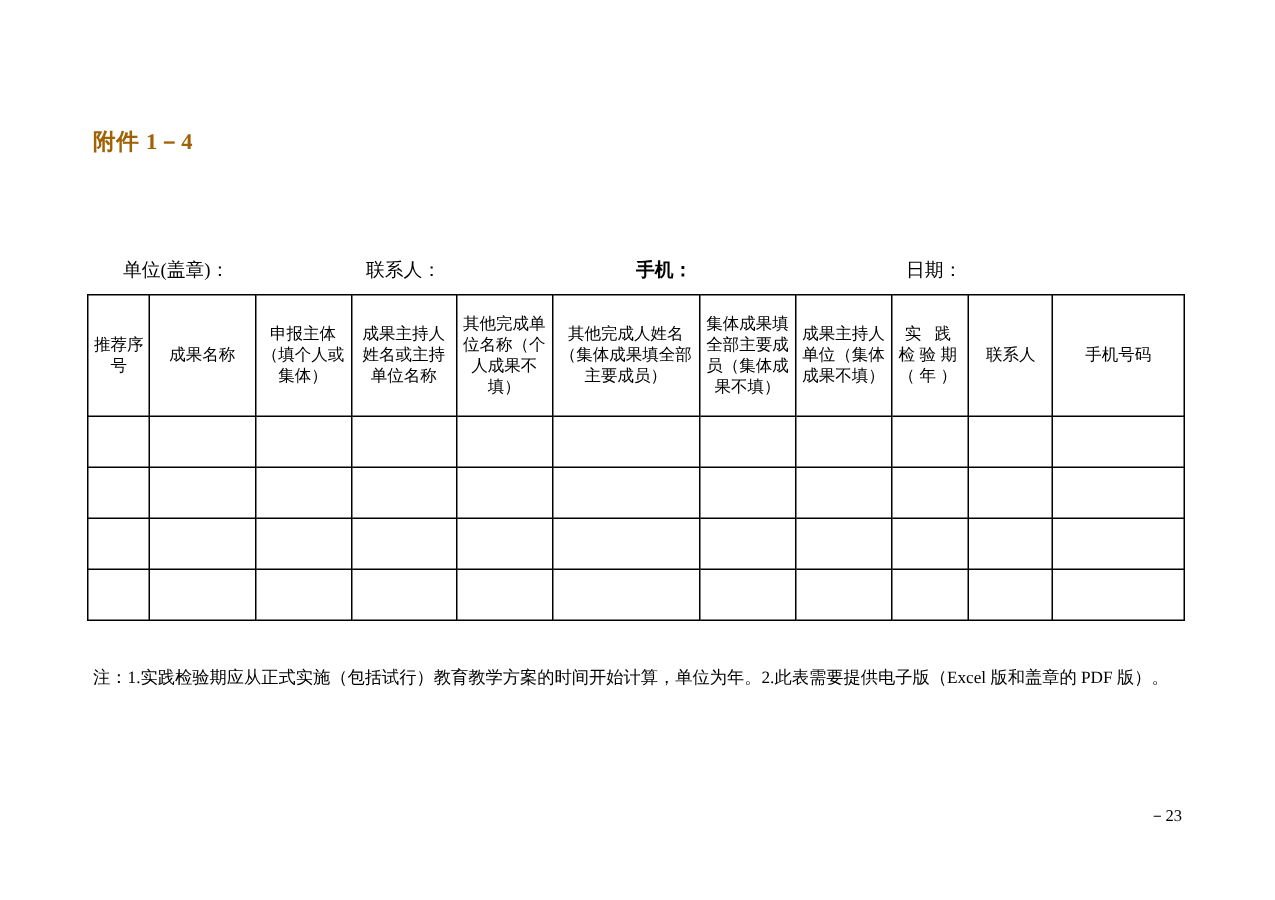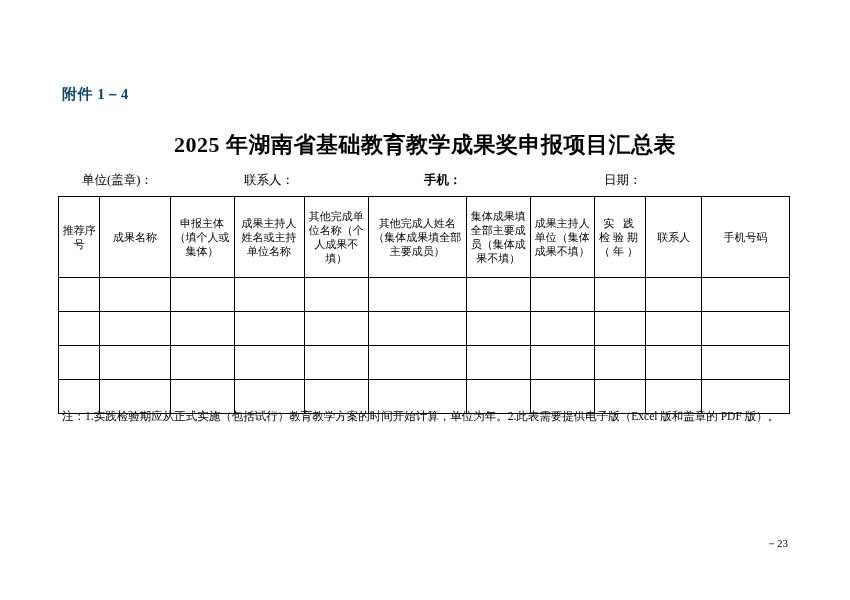--- a/index.html
+++ b/index.html
@@ -17,21 +17,21 @@
     background: #ffffff;
     overflow: hidden;
   }
   .attachment-label {
     position: absolute;
     left: 62px;
     top: 85px;
     font-size: 15px;
     font-weight: bold;
     letter-spacing: 0.5px;
-    color: #0c4a6e;
+    color: #a16207;
   }
   .doc-title {
     position: absolute;
     left: 0;
     right: 0;
     top: 130px;
     text-align: center;
     font-size: 22px;
     font-weight: bold;
     letter-spacing: 0.5px;
@@ -82,42 +82,41 @@
   .hdr-inner {
     display: block;
     padding: 0 1px;
   }
   .spaced {
     letter-spacing: 3px;
   }
   .note {
     position: absolute;
     left: 62px;
-    top: 408px;
+    top: 444px;
     width: 726px;
     font-size: 11.5px;
     line-height: 1.5;
     color: #000;
   }
   .page-number {
     position: absolute;
     right: 62px;
     top: 536px;
     font-size: 11px;
     color: #000;
   }
 </style>
 </head>
 <body>
 
 <div class="page">
 
   <div class="attachment-label">附件 1－4</div>
 
-  <div class="doc-title">2025 年湖南省基础教育教学成果奖申报项目汇总表</div>
 
   <div class="meta-row">
     <span class="meta-item meta-unit">单位(盖章)：</span>
     <span class="meta-item meta-contact">联系人：</span>
     <span class="meta-item meta-phone">手机：</span>
     <span class="meta-item meta-date">日期：</span>
   </div>
 
   <table class="main">
     <colgroup>

